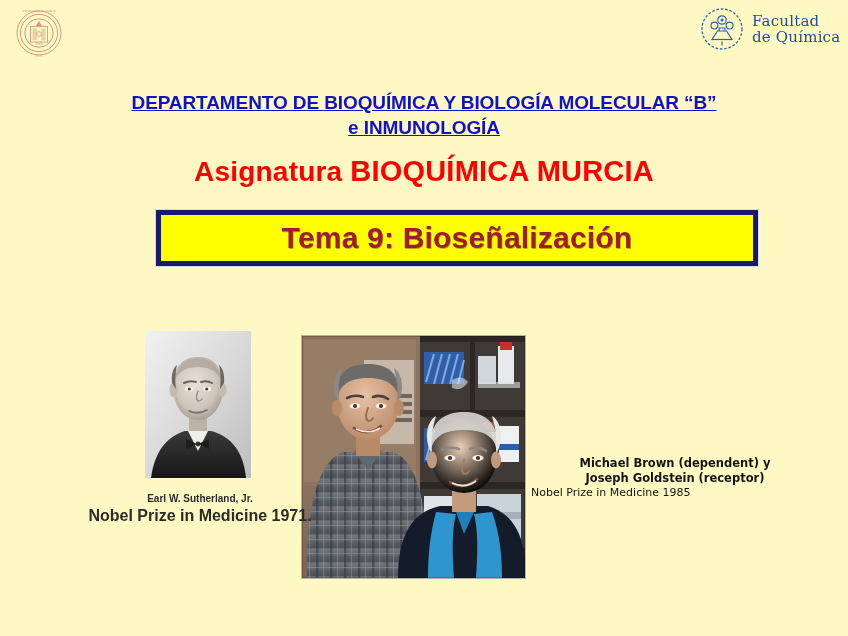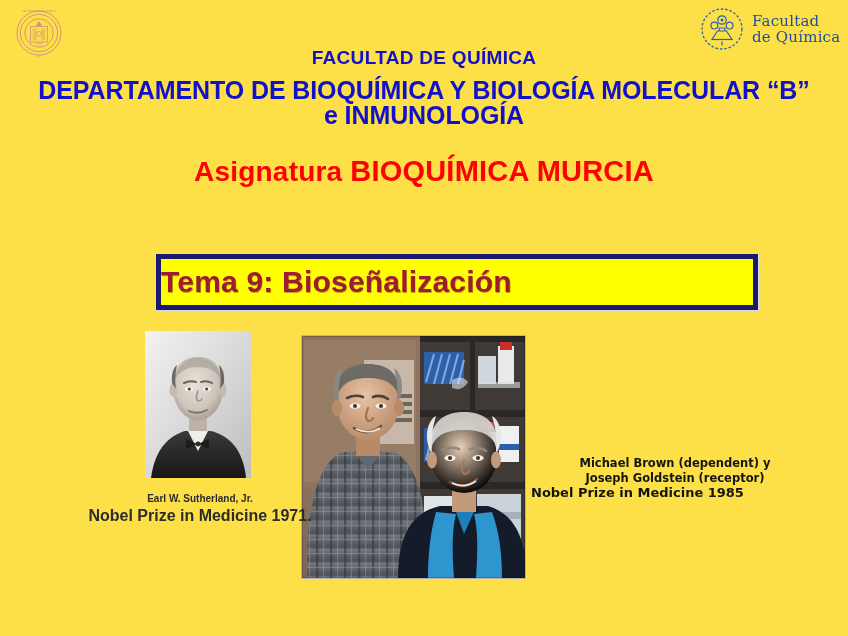--- a/index.html
+++ b/index.html
@@ -11,21 +11,21 @@
     width: 848px;
     height: 636px;
     position: relative;
     overflow: hidden;
     font-family: "Liberation Sans", sans-serif;
     -webkit-font-smoothing: antialiased;
   }
   .slide {
     position: absolute;
     inset: 0;
-    background: #fde047;
+    background: #fef9c3;
   }
 
   
   #um-logo {
     position: absolute;
     left: 8px;
     top: 4px;
     width: 62px;
     height: 58px;
   }
@@ -58,24 +58,25 @@
     color: #1111cc;
     font-weight: bold;
     font-family: "Liberation Sans", sans-serif;
   }
   #h-facultad {
     top: 47px;
     font-size: 19px;
     letter-spacing: .3px;
   }
   #h-departamento {
-    top: 78px;
-    font-size: 25px;
+    top: 90px;
+    font-size: 19px;
     line-height: 25px;
     letter-spacing: -0.1px;
+    text-decoration: underline;
   }
   #h-asignatura {
     top: 155px;
     color: #fe0000;
     font-size: 28px;
     letter-spacing: .2px;
   }
   #h-asignatura .big {
     font-size: 29px;
   }
@@ -86,22 +87,21 @@
     left: 156px;
     top: 210px;
     width: 602px;
     height: 56px;
     box-sizing: border-box;
     background: #ffff00;
     border: 5px solid #191970;
     outline: 1px solid #d9d9e4;
     display: flex;
     align-items: center;
-    justify-content: flex-start;
-    margin-top: 44px;
+    justify-content: center;
   }
   #title-box .title-text {
     color: #9e1b32;
     font-size: 30px;
     font-weight: bold;
     letter-spacing: .2px;
     text-shadow: 0.6px 0.6px 0 rgba(60,0,10,.35);
   }
 
   
@@ -167,22 +167,22 @@
   }
   #caption-brown-goldstein .cbg-names {
     display: block;
     text-align: center;
     font-weight: bold;
     font-size: 11.5px;
     line-height: 14.5px;
   }
   #caption-brown-goldstein .cbg-prize {
     display: block;
-    font-weight: bold;
-    font-size: 13px;
+    font-weight: normal;
+    font-size: 11px;
     line-height: 15px;
   }
   #caption-brown-goldstein .cbg-body {
     display: block;
     text-align: justify;
     text-align-last: left;
     font-size: 11.5px;
     line-height: 15px;
   }
 </style>
@@ -226,21 +226,20 @@
         <path d="M22 34.5 v4"></path>
       </g>
       <circle cx="22" cy="13" r="1.5" fill="#2a62b5"></circle>
     </svg>
     <div class="fq-text">
       <div>Facultad</div>
       <div>de Química</div>
     </div>
   </div>
 
-  <div class="heading" id="h-facultad">FACULTAD DE QUÍMICA</div>
 
   <div class="heading" id="h-departamento">
     <div>DEPARTAMENTO DE BIOQUÍMICA Y BIOLOGÍA MOLECULAR “B”</div>
     <div>e INMUNOLOGÍA</div>
   </div>
 
   <div class="heading" id="h-asignatura">
     <span>Asignatura </span><span class="big">BIOQUÍMICA MURCIA</span>
   </div>
 

